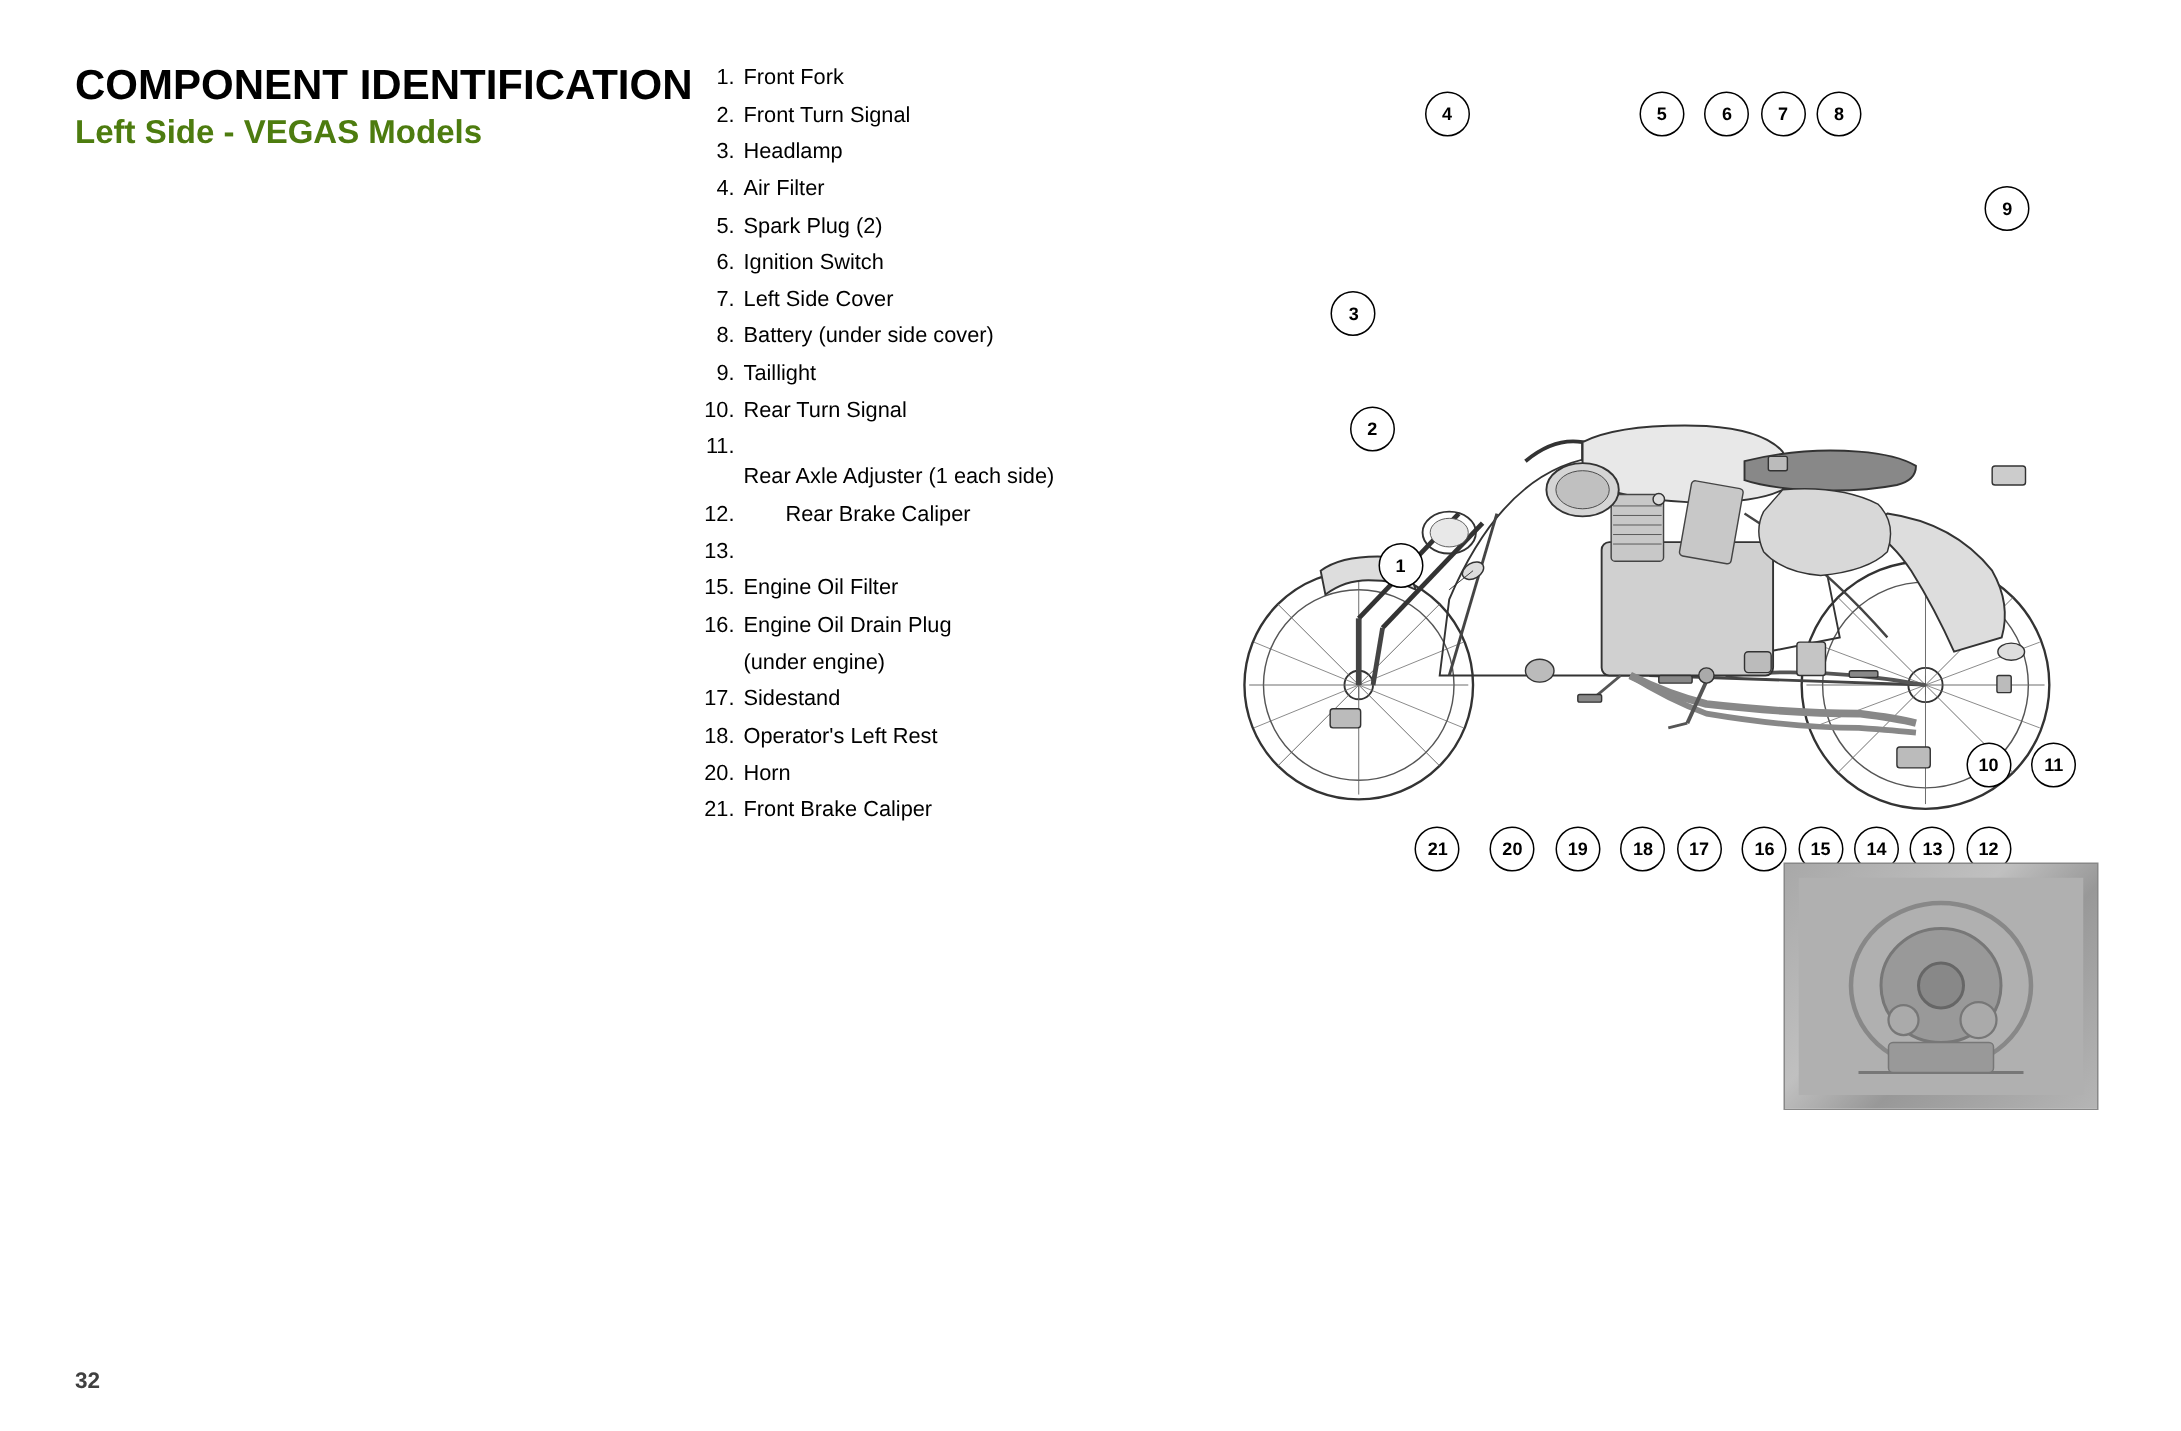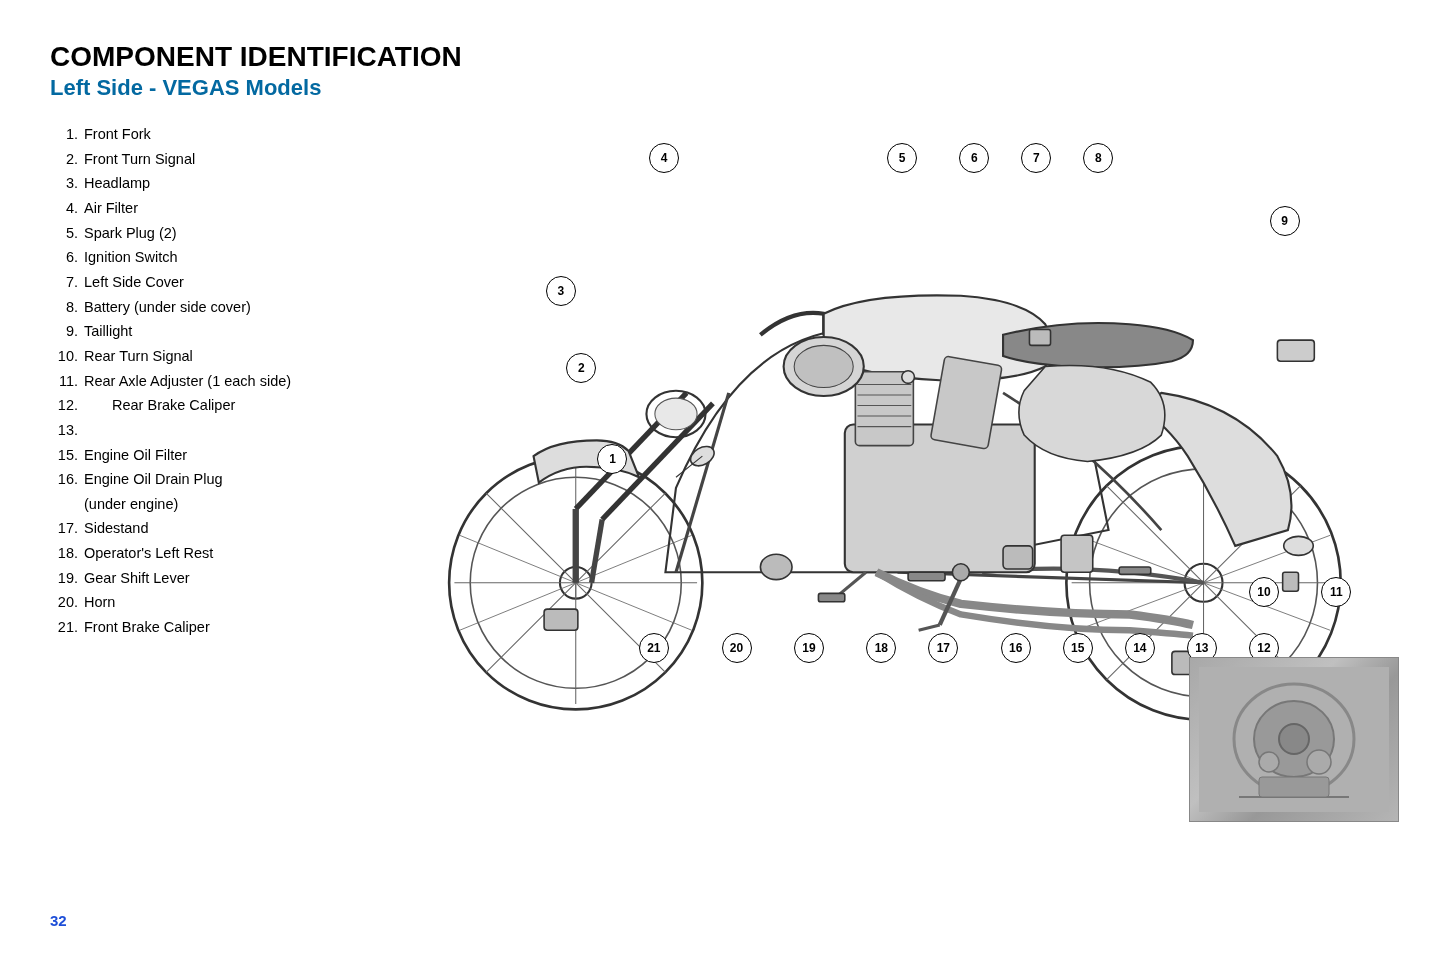--- a/index.html
+++ b/index.html
@@ -7,36 +7,36 @@
       width: 1454px;
       height: 954px;
       background: #ffffff;
       font-family: Arial, sans-serif;
       overflow: hidden;
       position: relative;
     }
     .page-content {
       padding: 40px 50px 20px 50px;
       display: flex;
-      flex-direction: column;
+      flex-direction: row;
       height: 100%;
     }
     .title-section {
       margin-bottom: 20px;
     }
     .main-title {
       font-size: 28px;
       font-weight: 900;
       color: #000;
       line-height: 1.2;
     }
     .sub-title {
       font-size: 22px;
       font-weight: 700;
-      color: #0369a1;
+      color: #4d7c0f;
       line-height: 1.3;
     }
     .content-area {
       display: flex;
       flex: 1;
       gap: 20px;
     }
     .component-list {
       width: 300px;
       flex-shrink: 0;
@@ -80,21 +80,21 @@
       font-size: 12px;
       font-weight: 600;
       color: #000;
     }
     .page-number {
       position: absolute;
       bottom: 25px;
       left: 50px;
       font-size: 15px;
       font-weight: 600;
-      color: #1d4ed8;
+      color: #404040;
     }
     
     .inset-photo {
       position: absolute;
       bottom: 60px;
       right: 200px;
       width: 210px;
       height: 165px;
       background: #c8c8c8;
       border: 1px solid #999;
@@ -150,21 +150,21 @@
           <li>
             <span class="list-num">9.</span>
             <span style="white-space: pre-line;">Taillight</span>
           </li>
           <li>
             <span class="list-num">10.</span>
             <span style="white-space: pre-line;">Rear Turn Signal</span>
           </li>
           <li>
             <span class="list-num">11.</span>
-            <span style="white-space: pre-line;">Rear Axle Adjuster (1 each side)</span>
+            <span style="white-space: pre-line; margin-top: 20px;">Rear Axle Adjuster (1 each side)</span>
           </li>
           <li>
             <span class="list-num">12.</span>
             <span style="white-space: pre-line; margin-left: 28px;">Rear Brake Caliper</span>
           </li>
           <li>
             <span class="list-num">13.</span>
           </li>
           <li>
             <span class="list-num">15.</span>
@@ -175,24 +175,20 @@
             <span style="white-space: pre-line;">Engine Oil Drain Plug
 (under engine)</span>
           </li>
           <li>
             <span class="list-num">17.</span>
             <span style="white-space: pre-line;">Sidestand</span>
           </li>
           <li>
             <span class="list-num">18.</span>
             <span style="white-space: pre-line;">Operator's Left Rest</span>
-          </li>
-          <li>
-            <span class="list-num">19.</span>
-            <span style="white-space: pre-line;">Gear Shift Lever</span>
           </li>
           <li>
             <span class="list-num">20.</span>
             <span style="white-space: pre-line;">Horn</span>
           </li>
           <li>
             <span class="list-num">21.</span>
             <span style="white-space: pre-line;">Front Brake Caliper</span>
           </li>
         </ol>

